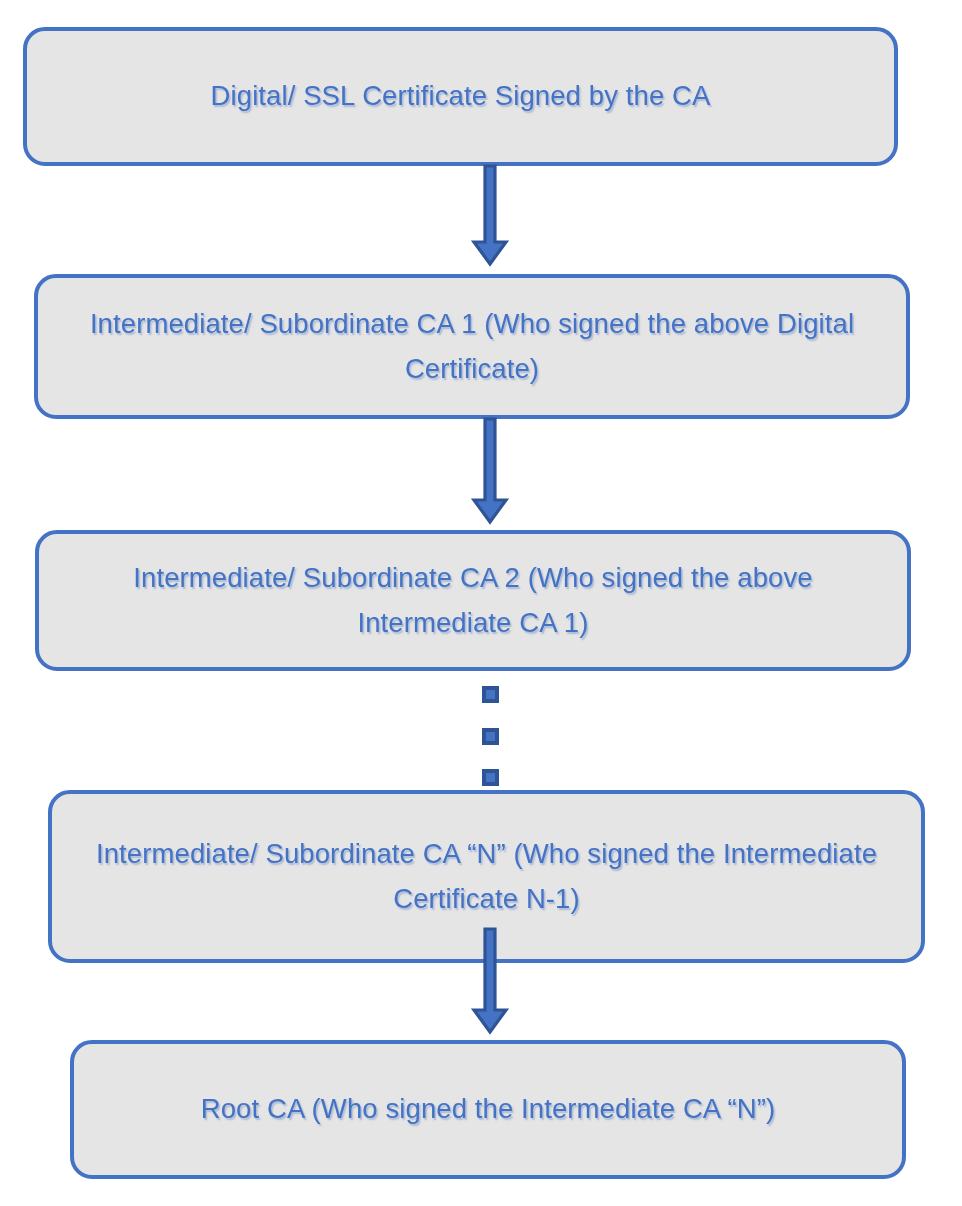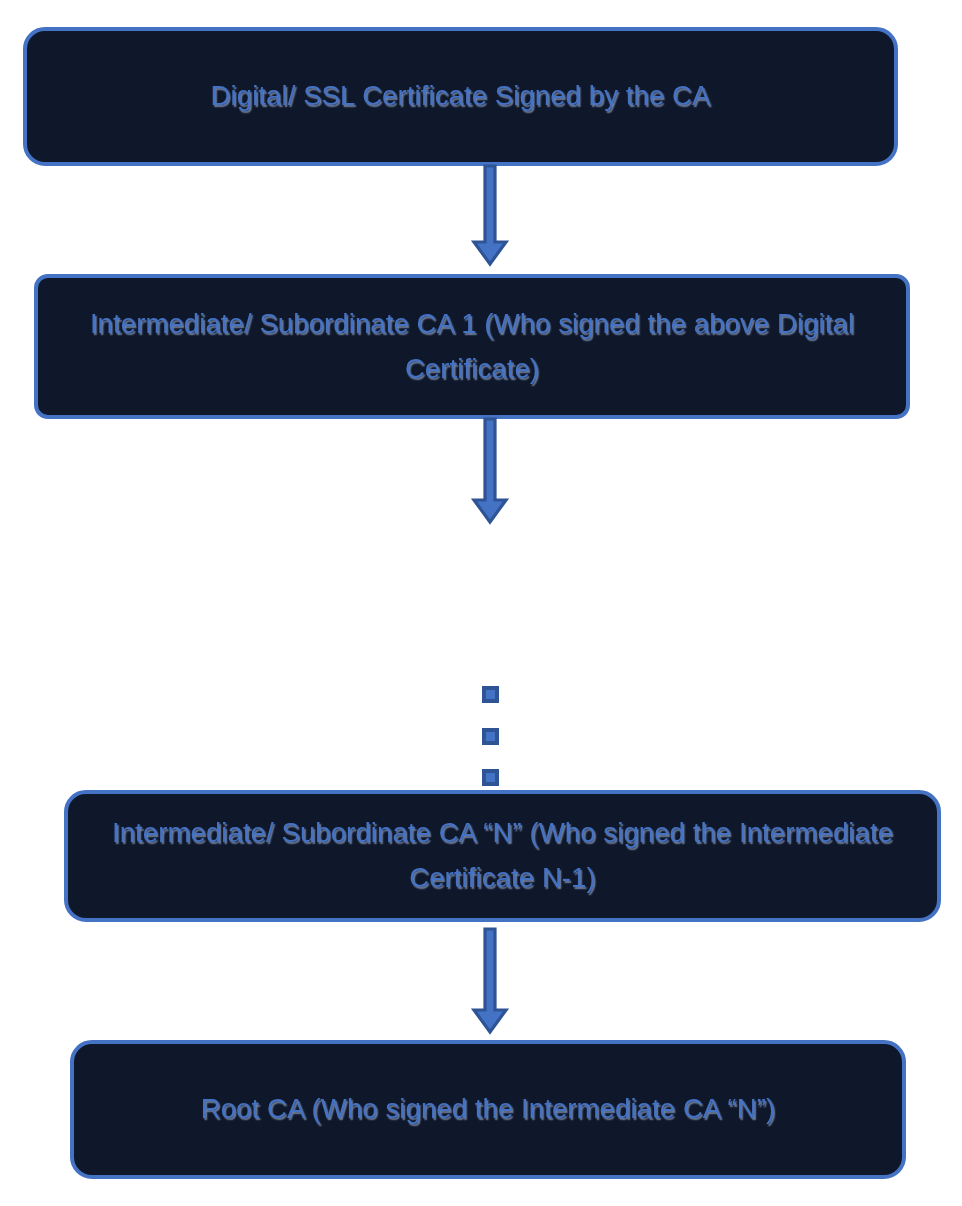--- a/index.html
+++ b/index.html
@@ -18,42 +18,42 @@
     background: #ffffff;
     overflow: hidden;
   }
 
   
   .node {
     position: absolute;
     box-sizing: border-box;
     border: 4px solid #4472C4;
     border-radius: 22px;
-    background: #0f172a;
+    background: #e5e5e5;
     display: flex;
     align-items: center;
     justify-content: center;
     text-align: center;
   }
   .node-label {
     display: block;
     width: 92%;
     color: #4472C4;
     font-size: 27.5px;
     line-height: 1.62;
     letter-spacing: 0.1px;
     font-weight: 400;
     text-shadow: 1.5px 1.5px 1.6px rgba(150,170,205,0.75);
     white-space: pre-line;
   }
 
   #node-1 { left: 23px;  top: 27px;   width: 875px; height: 139px; }
-  #node-2 { left: 34px;  top: 274px;  width: 876px; height: 145px; border-radius: 14px; }
+  #node-2 { left: 34px;  top: 274px;  width: 876px; height: 145px; }
   #node-3 { left: 35px;  top: 530px;  width: 876px; height: 141px; }
-  #node-4 { left: 64px;  top: 790px;  width: 877px; height: 132px; }
+  #node-4 { left: 48px;  top: 790px;  width: 877px; height: 173px; }
   #node-5 { left: 70px;  top: 1040px; width: 836px; height: 139px; }
 
   
   .connector {
     position: absolute;
     left: 0;
     top: 0;
   }
   .connector svg {
     display: block;
@@ -97,20 +97,23 @@
   </div>
 
   <div class="connector">
     <svg width="962" height="1206" viewBox="0 0 962 1206" aria-hidden="true">
       <g>
         <path d="M485,419 L495,419 L495,500 L506,500 L490,522 L474,500 L485,500 Z" fill="#4472C4" stroke="#2F5496" stroke-width="3.2" stroke-linejoin="miter"></path>
       </g>
     </svg>
   </div>
 
+  <div class="node" id="node-3">
+    <span class="node-label">Intermediate/ Subordinate CA 2 (Who signed the above Intermediate CA 1)</span>
+  </div>
 
   <div class="dotted-connector" style="left: 482px; top: 686px; width: 17px; height: 100px; justify-content: space-between;">
     <span class="dash-square"></span>
     <span class="dash-square"></span>
     <span class="dash-square"></span>
   </div>
 
   <div class="node" id="node-4">
     <span class="node-label">Intermediate/ Subordinate CA “N” (Who signed the Intermediate Certificate N-1)</span>
   </div>

